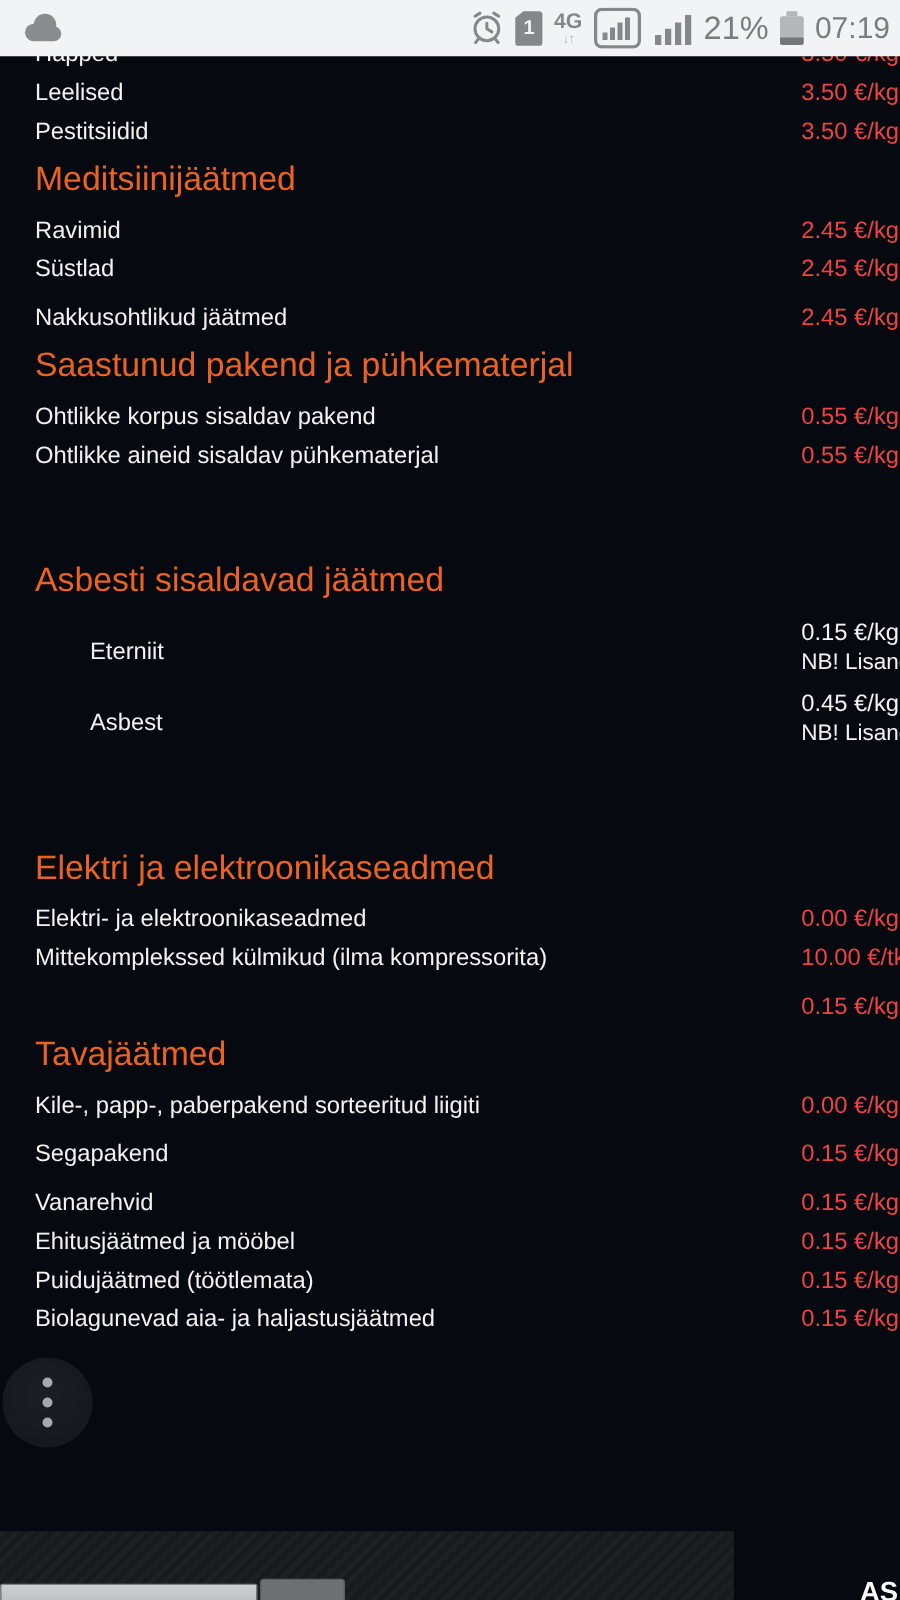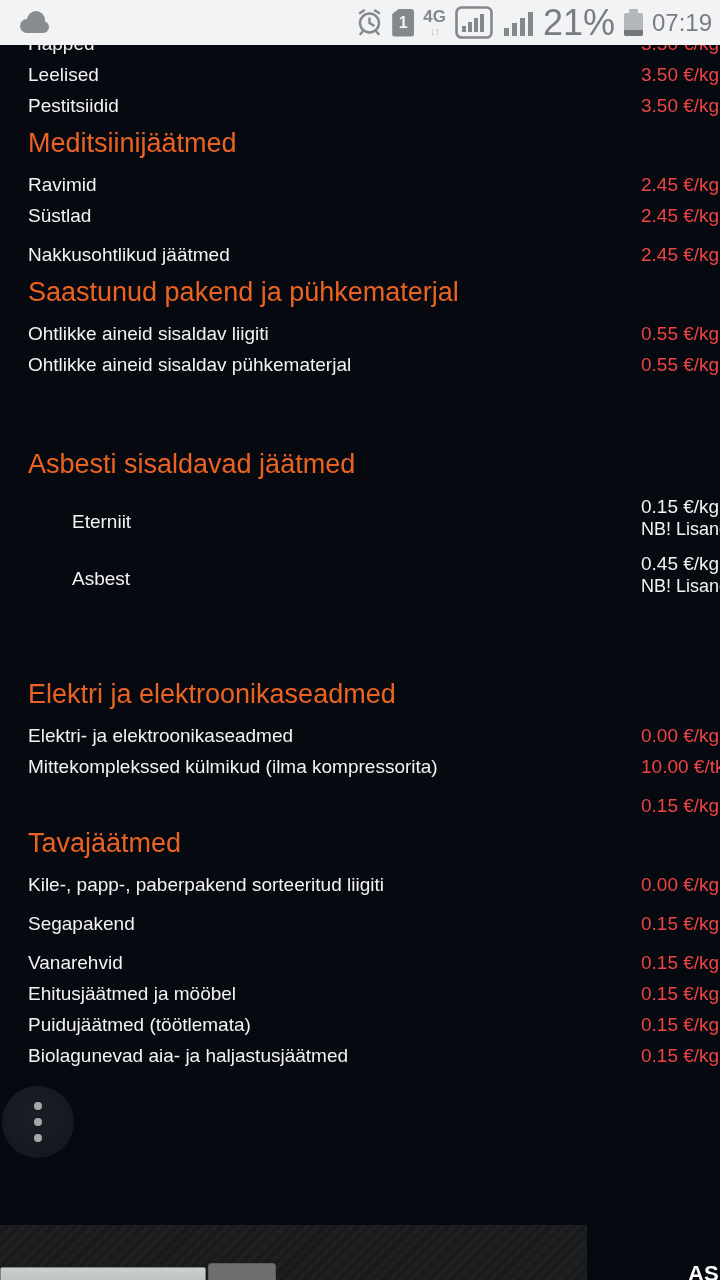--- a/index.html
+++ b/index.html
@@ -13,21 +13,21 @@
 
   
   .statusbar{
     position:absolute;top:0;left:0;width:720px;height:45px;
     background:#f2f3f5;z-index:20;display:flex;align-items:center;
     color:#7a7d80;
   }
   .sb-left{position:absolute;left:16px;top:9px;display:flex;align-items:center;}
   .sb-right{position:absolute;right:8px;top:0;height:45px;display:flex;align-items:center;gap:9px;}
   .sb-time{font-size:24px;color:#7a7d80;letter-spacing:0;}
-  .sb-pct{font-size:36px;color:#7a7d80;}
+  .sb-pct{font-size:26px;color:#7a7d80;}
   .sim{
     width:22px;height:28px;background:#85888b;color:#f2f3f5;
     display:flex;align-items:center;justify-content:center;
     font-size:16px;font-weight:bold;
     clip-path:polygon(32% 0,100% 0,100% 100%,0 100%,0 20%);
     border-radius:3px;
   }
   .fourg{display:flex;flex-direction:column;align-items:center;line-height:1;}
   .fourg .t{font-size:17px;font-weight:bold;color:#85888b;}
   .fourg .arrows{font-size:11px;color:#b6b9bb;letter-spacing:-1px;margin-top:1px;}
@@ -181,21 +181,21 @@
           <div class="row gap">
     <span class="name">Nakkusohtlikud jäätmed</span>
     <span class="price">2.45 €/kg</span>
   </div>
         </div>
   </div>
       <div class="section">
     <h2 class="section-title">Saastunud pakend ja pühkematerjal</h2>
     <div class="rows">
           <div class="row">
-    <span class="name">Ohtlikke aineid sisaldav liigiti</span>
+    <span class="name">Ohtlikke korpus sisaldav pakend</span>
     <span class="price">0.55 €/kg</span>
   </div>
           <div class="row">
     <span class="name">Ohtlikke aineid sisaldav pühkematerjal</span>
     <span class="price">0.55 €/kg</span>
   </div>
         </div>
   </div>
       <div class="section biggap">
     <h2 class="section-title">Asbesti sisaldavad jäätmed</h2>

